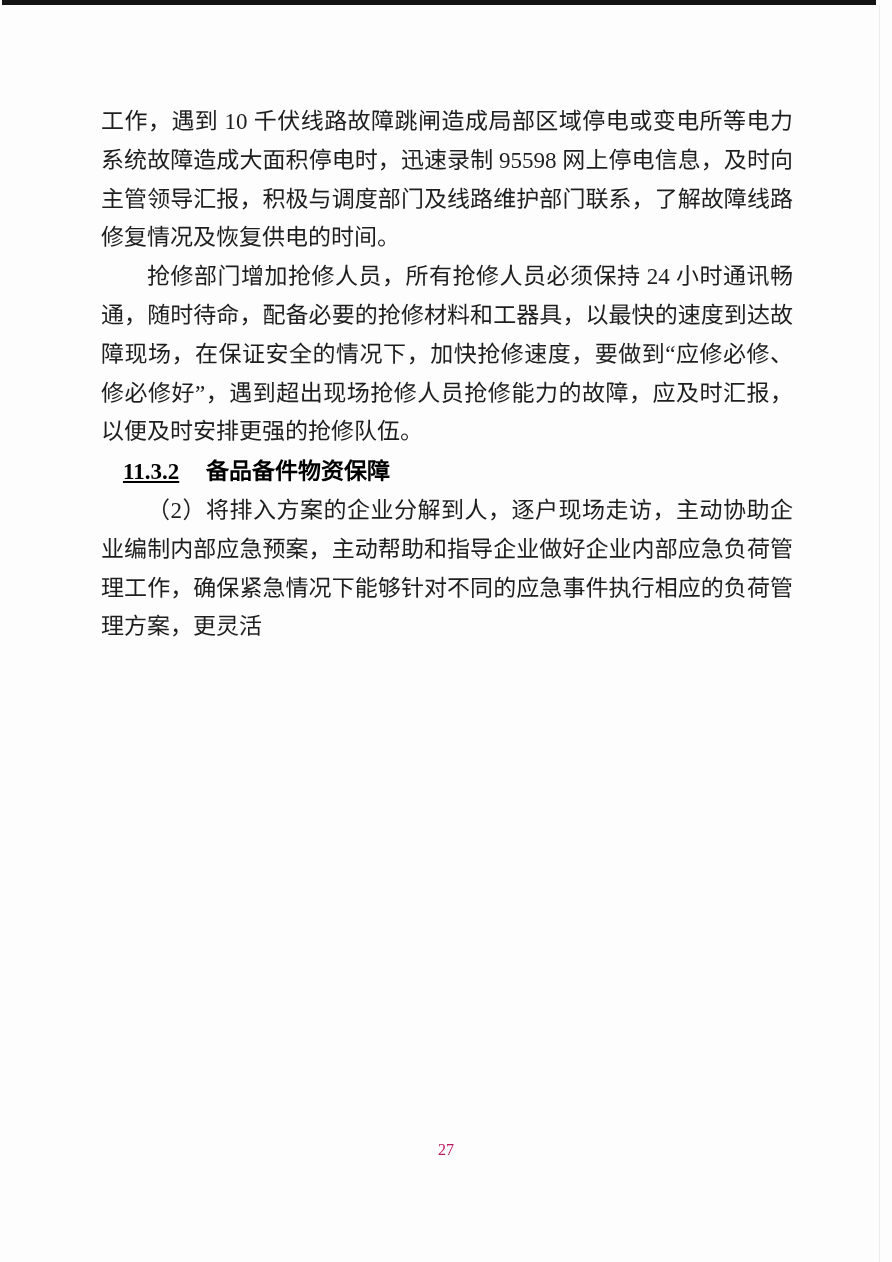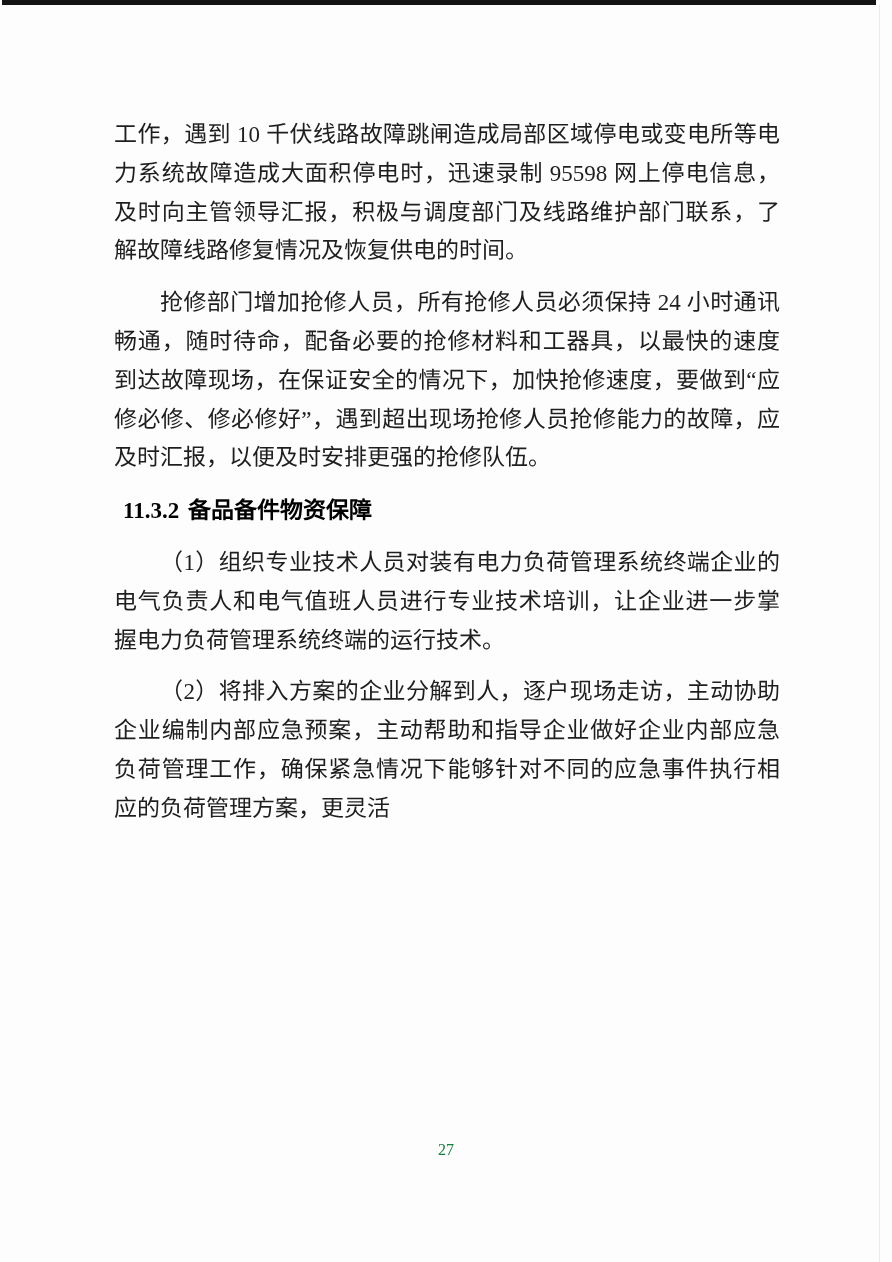--- a/index.html
+++ b/index.html
@@ -35,52 +35,53 @@
     position: absolute;
     top: 103px;
     left: 101px;
     width: 692px;
     font-size: 23px;
     line-height: 38.8px;
     text-align: justify;
     text-justify: inter-ideograph;
   }
   .page-content p {
-    margin: 13px;
+    margin: 0;
   }
   p.para-indent {
     text-indent: 2em;
   }
   h2.section-heading {
     margin: 0;
     font-size: 23px;
     line-height: 38.8px;
     font-weight: 700;
     color: #000;
     text-indent: 22px;
     text-align: left;
   }
   .heading-number {
     font-family: "Liberation Serif", "DejaVu Serif", serif;
     font-weight: 700;
+    text-decoration: underline;
   }
   .heading-title {
     font-family: "Liberation Sans", "DejaVu Sans", sans-serif;
     font-weight: 700;
-    margin-left: 3px;
+    margin-left: 21px;
   }
   .page-footer {
     position: absolute;
     top: 1140px;
     left: 0;
     width: 892px;
     text-align: center;
     font-size: 16px;
     line-height: 20px;
-    color: #15803d;
+    color: #be185d;
   }
 </style>
 </head>
 <body>
 
 <div class="scan-top-bar"></div>
 <div class="page-edge-line"></div>
 
 <main class="page-content">
 
@@ -89,21 +90,20 @@
   <p class="para-indent">抢修部门增加抢修人员，所有抢修人员必须保持 24 小时通讯畅通，随时待命，配备必要的抢修材料和工器具，以最快的速度到达故障现场，在保证安全的情况下，加快抢修速度，要做到“应修必修、修必修好”，遇到超出现场抢修人员抢修能力的故障，应及时汇报，以便及时安排更强的抢修队伍。</p>
 
   <h2 class="section-heading">
     <span class="heading-number">11.3.2</span>
     <span class="heading-title">备品备件物资保障</span>
   </h2>
 
 
 
 
-  <p class="para-indent">（1）组织专业技术人员对装有电力负荷管理系统终端企业的电气负责人和电气值班人员进行专业技术培训，让企业进一步掌握电力负荷管理系统终端的运行技术。</p>
 
   <p class="para-indent">（2）将排入方案的企业分解到人，逐户现场走访，主动协助企业编制内部应急预案，主动帮助和指导企业做好企业内部应急负荷管理工作，确保紧急情况下能够针对不同的应急事件执行相应的负荷管理方案，更灵活</p>
 
 </main>
 
 <footer class="page-footer">
   <span>27</span>
 </footer>
 
 </body></html>

